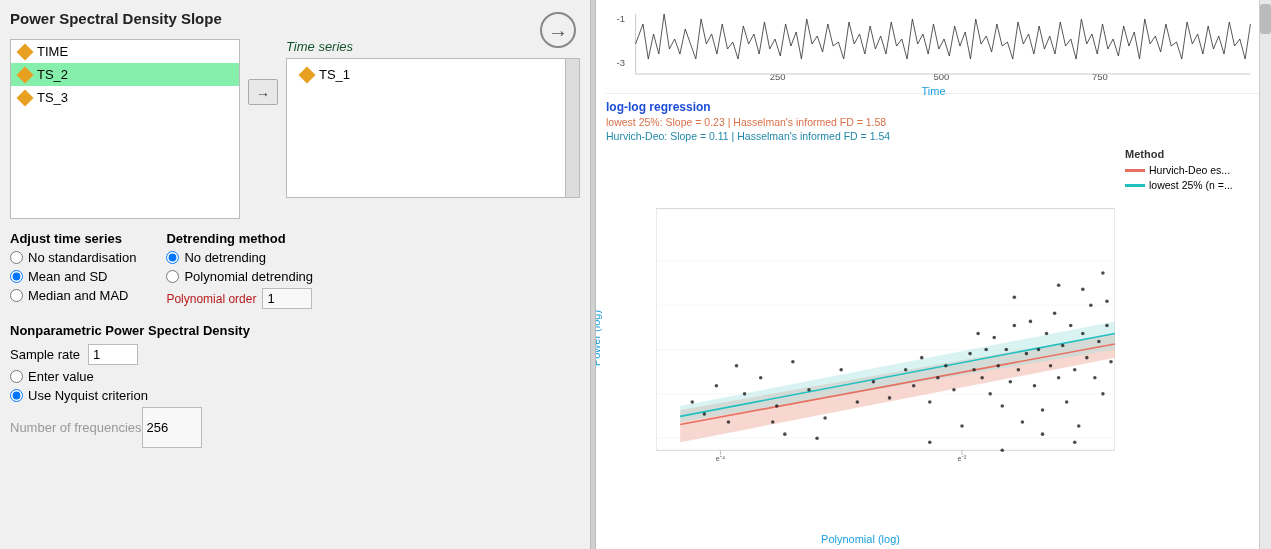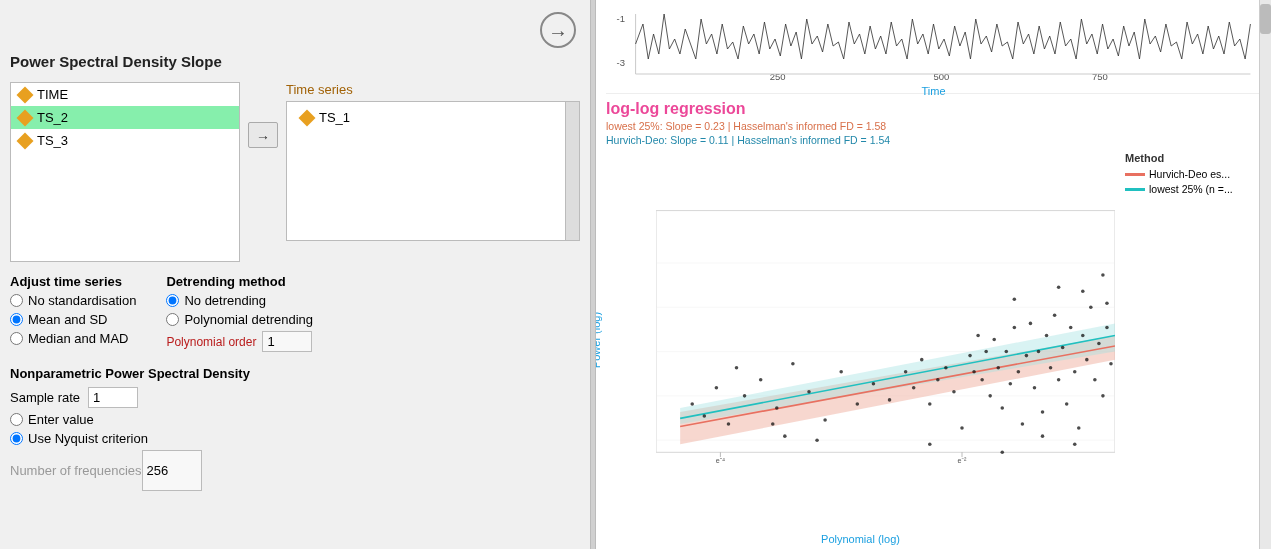--- a/index.html
+++ b/index.html
@@ -15,21 +15,20 @@
       flex-direction: column;
       gap: 8px;
       position: relative;
     }
 
     .panel-title {
       font-size: 15px;
       font-weight: bold;
       color: #222;
       margin-bottom: 4px;
-      margin-top: 43px;
     }
 
     .nav-arrow {
       position: absolute;
       top: 12px;
       right: 14px;
       width: 36px;
       height: 36px;
       border: 2px solid #888;
       border-radius: 50%;
@@ -96,21 +95,22 @@
 
     .ts-area {
       flex: 1;
       display: flex;
       flex-direction: column;
       gap: 4px;
     }
 
     .ts-label {
       font-size: 13px;
-      color: #a16207;
+      color: #14532d;
+      font-style: italic;
     }
 
     .ts-box {
       border: 1px solid #bbb;
       background: #fff;
       min-height: 60px;
       padding: 4px 6px;
       display: flex;
       align-items: flex-start;
       flex-direction: column;
@@ -233,23 +233,23 @@
 
     .time-axis-label {
       text-align: center;
       font-size: 11px;
       color: #1a9fe0;
       margin-top: -2px;
     }
 
     
     .loglog-title {
-      font-size: 16px;
+      font-size: 12px;
       font-weight: bold;
-      color: #ec4899;
+      color: #1d4ed8;
       margin-bottom: 2px;
     }
 
     .legend-text {
       font-size: 10.5px;
       color: #555;
       margin-bottom: 2px;
     }
     .legend-line1 { color: #d8704a; }
     .legend-line2 { color: #2288aa; }

